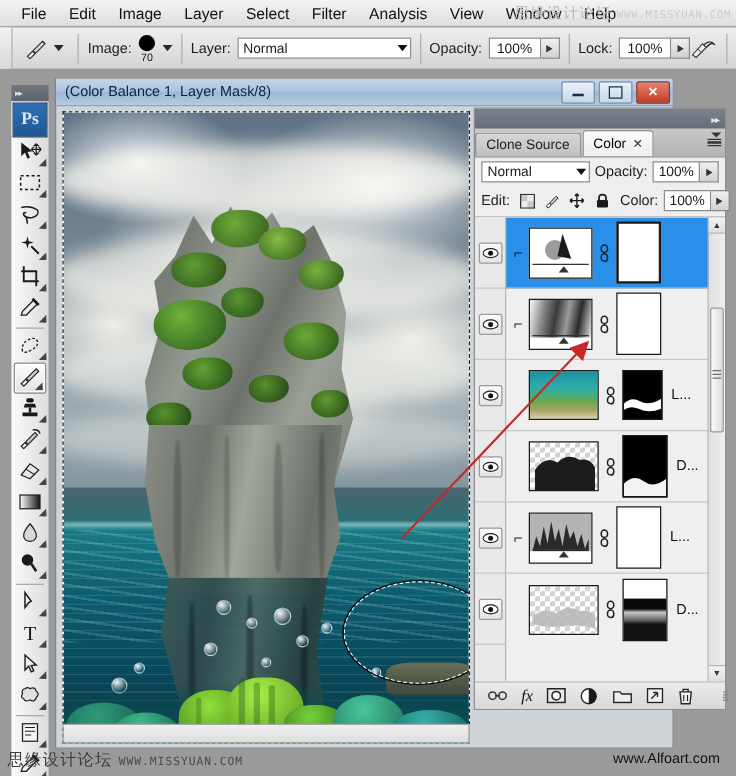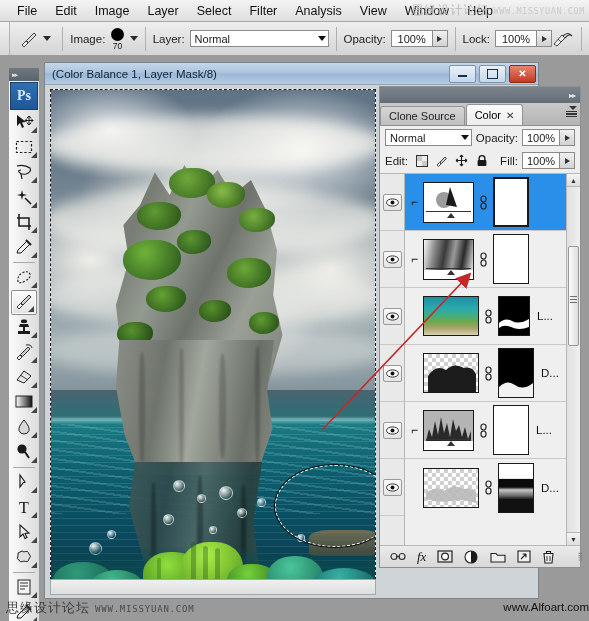--- a/index.html
+++ b/index.html
@@ -368,21 +368,21 @@
   .pb-ic{width:16px;height:16px;display:flex;align-items:center;justify-content:center;}
 
   
   .wm-bl{
     position:absolute;left:6px;bottom:4px;display:flex;align-items:baseline;gap:5px;z-index:12;
     pointer-events:none;
   }
   .wm-bl .cn{font-size:13px;color:#3b3b3b;letter-spacing:1px;font-family:"DejaVu Sans",sans-serif;}
   .wm-bl .en{font-size:9px;color:#4a4a4a;letter-spacing:.8px;font-family:"DejaVu Sans Mono",monospace;}
   .wm-br{
-    position:absolute;right:0;bottom:8px;font-size:11.5px;color:#111;z-index:12;
+    position:absolute;right:13px;bottom:8px;font-size:11.5px;color:#111;z-index:12;
     pointer-events:none;
   }
   .app-bottom{
     position:absolute;left:0;bottom:0;width:589px;height:22px;background:#9a9a9a;z-index:2;
   }
   .dd-small{font-size:8px;letter-spacing:-1px;}
 </style>
 </head>
 <body>
 
@@ -819,21 +819,21 @@
           </svg>
         </span>
         <span class="lock-ic">
           <svg width="12" height="13" viewBox="0 0 12 13">
             <path d="M3.2 6 V4.2 Q3.2 1.6 6 1.6 Q8.8 1.6 8.8 4.2 V6" fill="none" stroke="#1a1a1a" stroke-width="1.4"></path>
             <rect x="1.6" y="6" width="8.8" height="6" rx="1" fill="#1a1a1a"></rect>
           </svg>
         </span>
       </span>
       <span class="spacer"></span>
-      <span class="lbl">Fill:</span>
+      <span class="lbl">Color:</span>
       <div style="display:flex;">
         <div class="numbox" style="width:38px;">100%</div>
         <div class="spin">
             <i></i>
           </div>
       </div>
     </div>
 
     <div class="layer-list">
 

